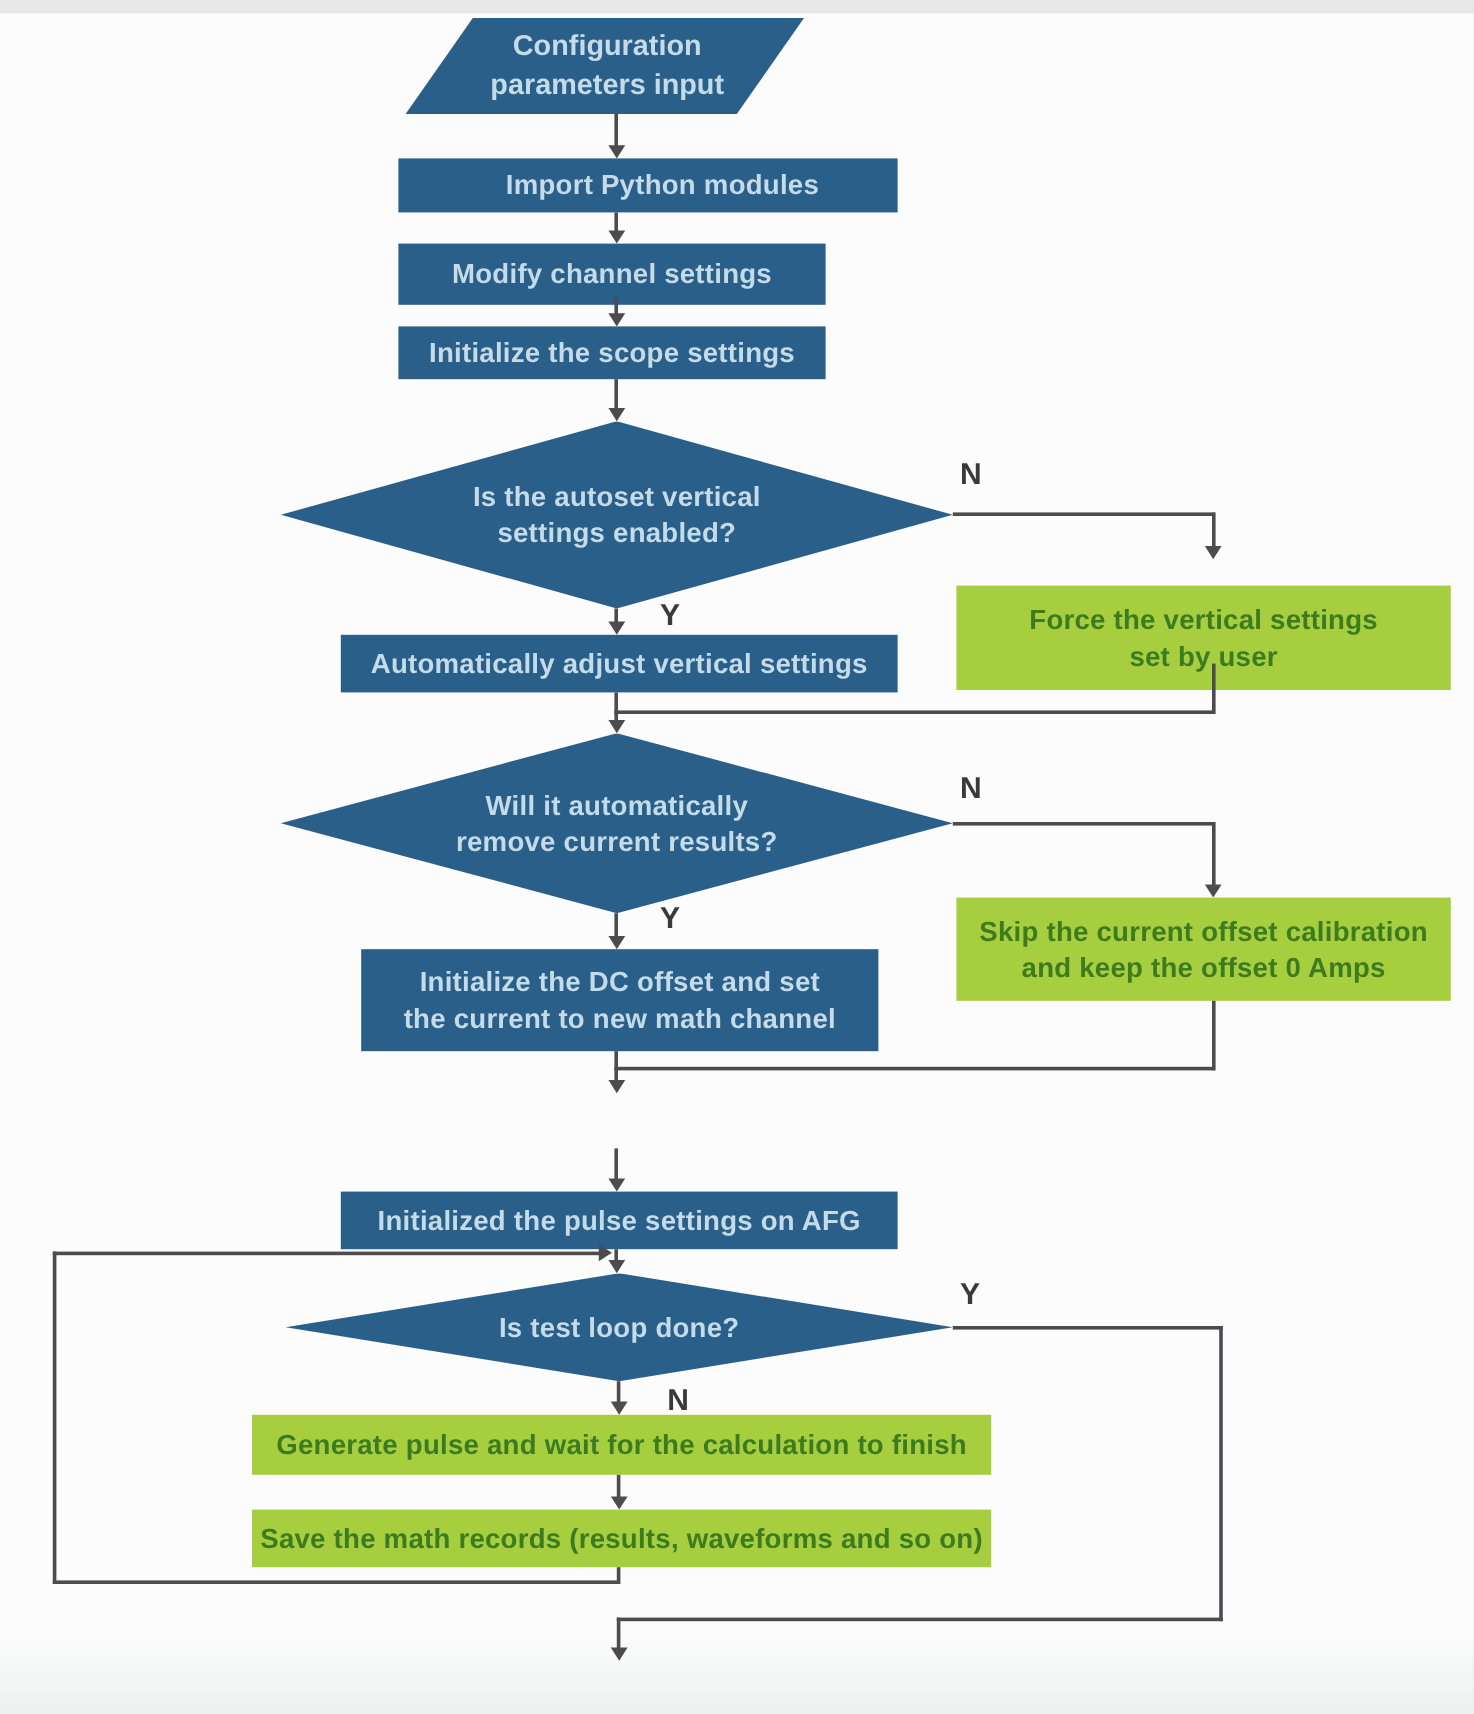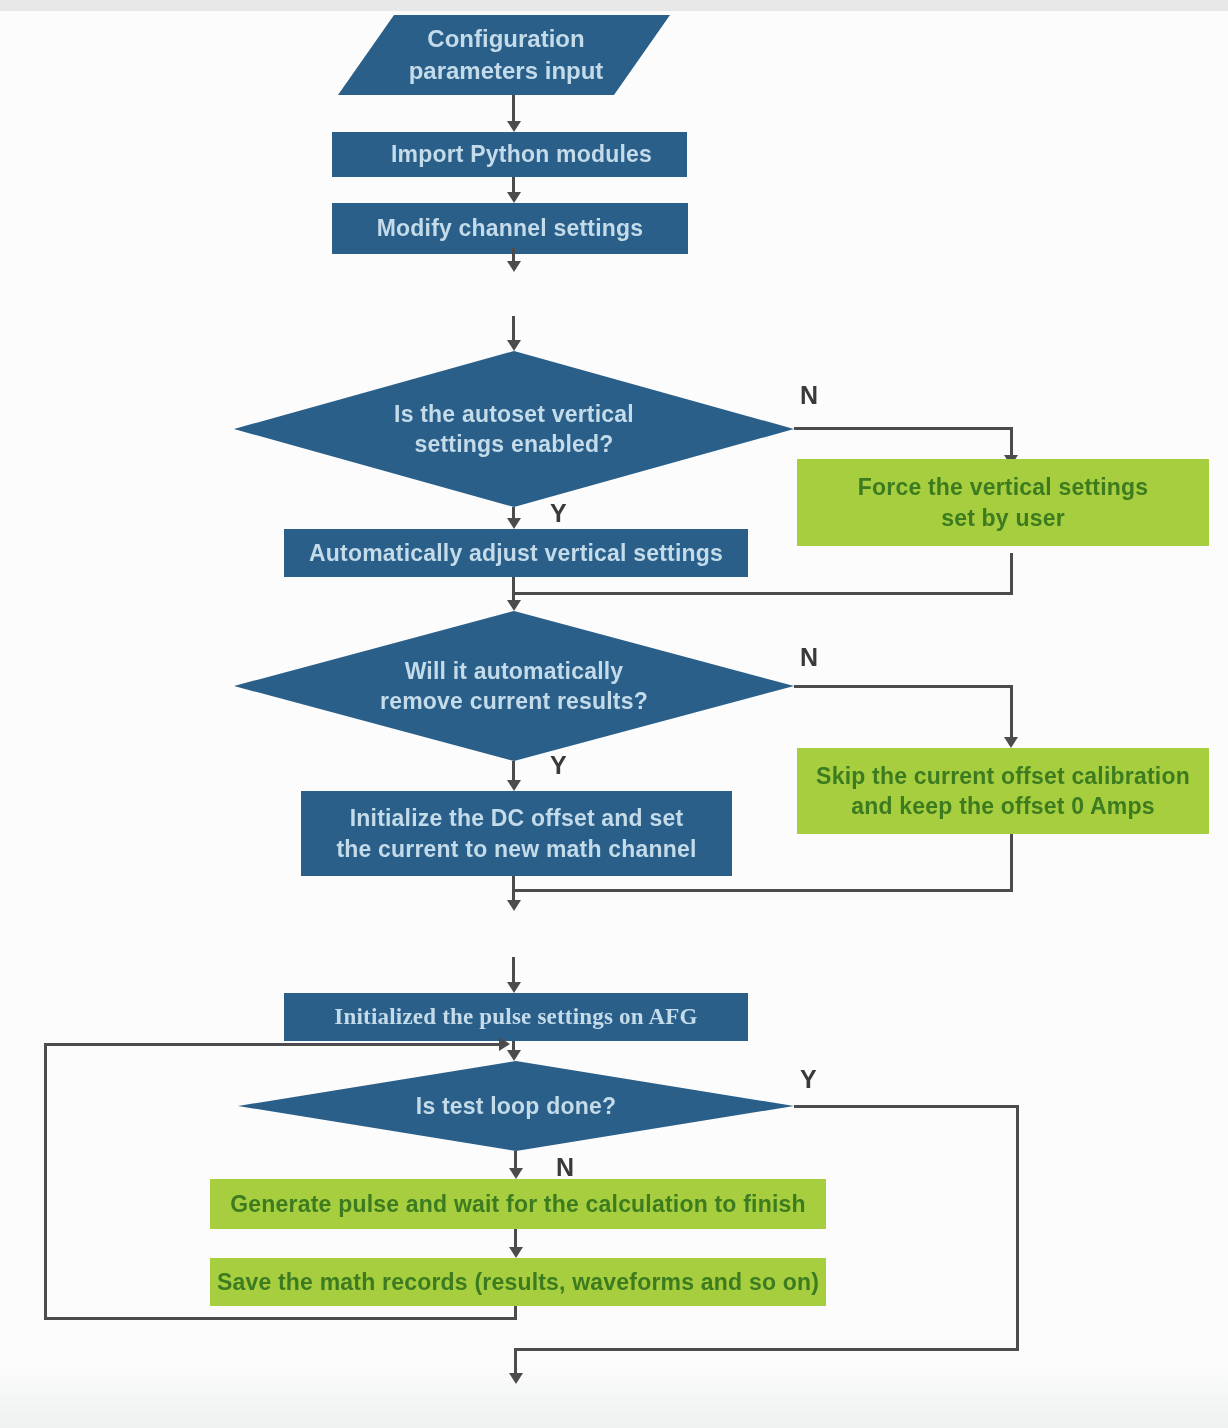--- a/index.html
+++ b/index.html
@@ -52,42 +52,43 @@
 
 <div class="canvas">
 
   <div class="node blue para" style="left:366px;top:4px;width:276px;height:80px;"></div>
   <div class="para-text" style="left:356px;top:4px;width:300px;height:80px;">Configuration
 parameters input</div>
 
   <div class="line vline" style="left:512px;top:84px;height:27px;"></div>
   <div class="ah-down" style="left:507px;top:110px;"></div>
 
-  <div class="node blue" style="left:332px;top:121px;width:355px;height:45px;padding-left:24px;">Import Python modules</div>
+  <div class="node blue" style="left:332px;top:121px;width:416px;height:45px;padding-left:24px;">Import Python modules</div>
 
   <div class="line vline" style="left:512px;top:166px;height:16px;"></div>
   <div class="ah-down" style="left:507px;top:181px;"></div>
 
   <div class="node blue" style="left:332px;top:192px;width:356px;height:51px;">Modify channel settings</div>
 
   <div class="line vline" style="left:512px;top:237px;height:15px;"></div>
   <div class="ah-down" style="left:507px;top:250px;"></div>
 
+  <div class="node blue" style="left:332px;top:261px;width:356px;height:44px;">Initialize the scope settings</div>
 
   <div class="line vline" style="left:512px;top:305px;height:26px;"></div>
   <div class="ah-down" style="left:507px;top:329px;"></div>
 
   <div class="node blue diamond" style="left:234px;top:340px;width:560px;height:156px;">Is the autoset vertical
 settings enabled?</div>
 
   <span class="edge-label" style="left:800px;top:370px;">N</span>
   <div class="line hline" style="left:794px;top:416px;width:218px;"></div>
   <div class="line vline" style="left:1010px;top:416px;height:30px;"></div>
   <div class="ah-down" style="left:1004px;top:444px;"></div>
-  <div class="node green" style="left:797px;top:448px;width:412px;height:87px;">Force the vertical settings
+  <div class="node green" style="left:797px;top:477px;width:412px;height:87px;">Force the vertical settings
 set by user</div>
   <div class="line vline" style="left:1010px;top:542px;height:42px;"></div>
   <div class="line hline" style="left:512px;top:581px;width:500px;"></div>
 
   <span class="edge-label" style="left:550px;top:488px;">Y</span>
   <div class="line vline" style="left:512px;top:496px;height:13px;"></div>
   <div class="ah-down" style="left:507px;top:507px;"></div>
 
   <div class="node blue" style="left:284px;top:518px;width:464px;height:48px;text-align:right;">Automatically adjust vertical settings</div>
 
@@ -113,21 +114,21 @@
   <div class="node blue" style="left:301px;top:780px;width:431px;height:85px;">Initialize the DC offset and set
 the current to new math channel</div>
 
   <div class="line vline" style="left:512px;top:865px;height:25px;"></div>
   <div class="ah-down" style="left:507px;top:889px;"></div>
 
 
   <div class="line vline" style="left:512px;top:946px;height:26px;"></div>
   <div class="ah-down" style="left:507px;top:971px;"></div>
 
-  <div class="node blue" style="left:284px;top:982px;width:464px;height:48px;font-family:Liberation Serif, serif;">Initialized the pulse settings on AFG</div>
+  <div class="node blue" style="left:284px;top:982px;width:464px;height:48px;">Initialized the pulse settings on AFG</div>
 
   <div class="line hline" style="left:44px;top:1032px;width:456px;"></div>
   <div class="ah-right" style="left:499px;top:1026px;"></div>
 
   <div class="line vline" style="left:512px;top:1030px;height:10px;"></div>
   <div class="ah-down" style="left:507px;top:1039px;"></div>
 
   <div class="node blue diamond" style="left:238px;top:1050px;width:556px;height:90px;">Is test loop done?</div>
 
   <span class="edge-label" style="left:800px;top:1054px;">Y</span>

